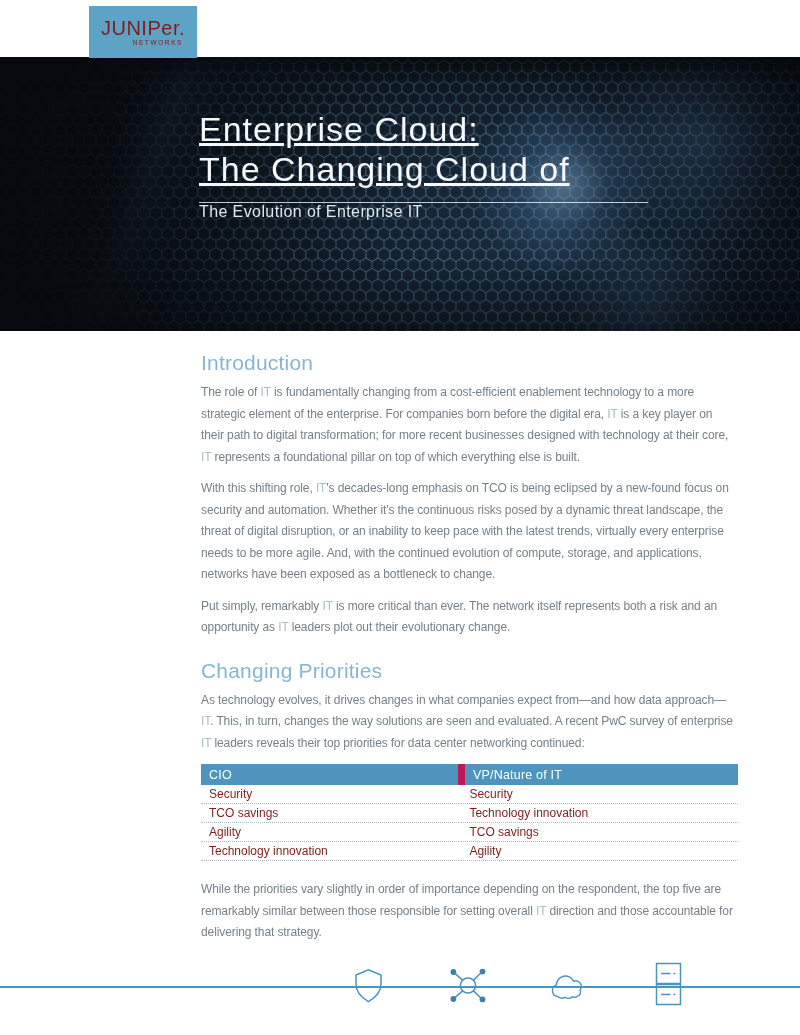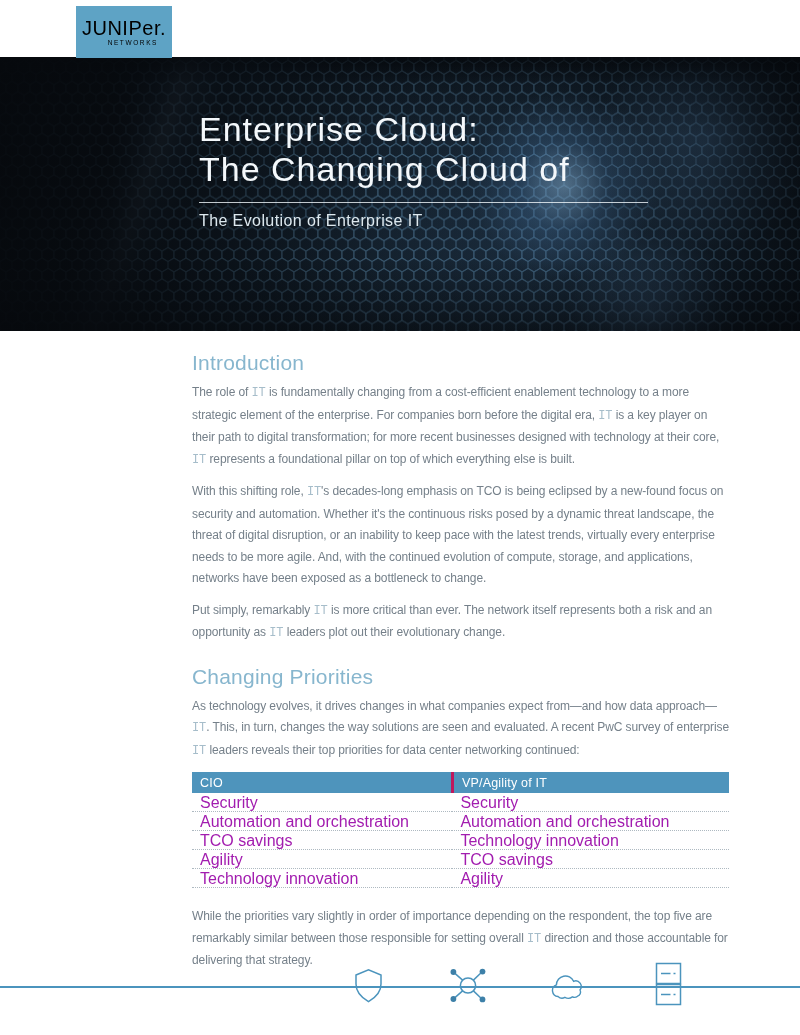--- a/index.html
+++ b/index.html
@@ -5,22 +5,22 @@
   * { margin:0; padding:0; box-sizing:border-box; }
   html,body { background:#e9e9e9; }
   body { font-family:"Liberation Sans", sans-serif; }
   .page {
     position:relative; width:800px; height:1035px; margin:0 auto;
     background:#ffffff; overflow:hidden;
   }
 
   
   .logo {
-    position:absolute; left:76px; top:6px; width:96px; height:52px;
-    background:#5ea3c5; color:#000000; z-index:3;
+    position:absolute; left:89px; top:6px; width:108px; height:52px;
+    background:#5ea3c5; color:#7f1d1d; z-index:3;
     display:flex; flex-direction:column; align-items:center; justify-content:center;
   }
   .logo .brand { font-size:20px; letter-spacing:0.5px; font-weight:400; line-height:20px; }
   .logo .sub { font-size:6.5px; letter-spacing:1.6px; align-self:flex-end; margin:1px 14px 0 0; }
 
   
   .hero {
     position:absolute; left:0; top:57px; width:800px; height:274px;
     background:#070b11; overflow:hidden;
   }
@@ -39,39 +39,39 @@
     filter:blur(5px); transform:skewX(-6deg);
   }
   .hero-shade {
     background:
       linear-gradient(90deg, rgba(6,9,13,0.97) 0%, rgba(6,9,13,0.90) 14%, rgba(8,13,19,0.55) 32%,
         rgba(8,13,19,0.18) 48%, rgba(8,13,19,0.12) 68%, rgba(6,10,15,0.45) 87%, rgba(5,8,12,0.72) 100%),
       linear-gradient(180deg, rgba(4,6,9,0.88) 0%, rgba(4,6,9,0.30) 10%, rgba(0,0,0,0) 28%,
         rgba(0,0,0,0) 74%, rgba(4,6,9,0.55) 100%);
   }
   .hero-content { position:absolute; left:199px; top:52px; width:560px; z-index:2; }
-  .hero-title { color:#f4f8fb; font-size:34px; line-height:40px; font-weight:400; letter-spacing:1px; }
+  .hero-title { color:#f4f8fb; font-size:34px; line-height:40px; font-weight:400; letter-spacing:1px;text-decoration:underline; }
   .hero-rule { width:449px; height:1px; background:rgba(240,246,250,0.8); margin-top:13px; }
-  .hero-subtitle { color:#dde8ee; font-size:16px; letter-spacing:0.4px; margin-top:9px; font-weight:400; }
+  .hero-subtitle { color:#dde8ee; font-size:16px; letter-spacing:0.4px; font-weight:400; }
 
   
-  .content { position:absolute; left:192px; top:331px; width:537px; }
+  .content { position:absolute; left:201px; top:331px; width:537px; }
   h2.section { color:#87b6ce; font-size:21px; line-height:26px; font-weight:400; margin:19px 0 6px; letter-spacing:0.2px; }
   .content p { color:#75808a; font-size:12px; line-height:21.5px; letter-spacing:-0.1px; margin:0 0 10px; }
-  .content p span.hl { color:#a6bdca;font-family:Liberation Mono, monospace; }
+  .content p span.hl { color:#a6bdca; }
 
   
   table.ptable { width:537px; border-collapse:collapse; margin:4px 0 12px; table-layout:fixed; }
   table.ptable th {
     background:#4e94bc; color:#ffffff; font-weight:400; font-size:12.5px; text-align:left;
     padding:4px 8px 3px; letter-spacing:0.2px;
   }
-  table.ptable th:first-child { width:48.5%; border-right:3px solid #be185d; }
+  table.ptable th:first-child { width:48.5%; border-right:7px solid #be185d; }
   table.ptable td {
-    color:#a21caf; font-size:16px; padding:3px 8px 2px; line-height:13px;
+    color:#7f1d1d; font-size:12px; padding:3px 8px 2px; line-height:13px;
     border-bottom:1px dotted #aeb9c1; height:17px;
   }
 
   
   .footer-line { position:absolute; left:0; top:986px; width:800px; height:2px; background:#4b94bd; }
   .f-icon { position:absolute; z-index:2; }
   .f-shield  { left:353px; top:967px; }
   .f-network { left:449px; top:968px; }
   .f-cloud   { left:549px; top:971px; }
   .f-server  { left:655px; top:962px; }
@@ -121,31 +121,27 @@
     <p><span>With this shifting role, </span><span class="hl">IT</span><span>'s decades-long emphasis on TCO is being eclipsed by a new-found focus on security and automation. Whether it's the continuous risks posed by a dynamic threat landscape, the threat of digital disruption, or an inability to keep pace with the latest trends, virtually every enterprise needs to be more agile. And, with the continued evolution of compute, storage, and applications, networks have been exposed as a bottleneck to change.</span></p>
     <p><span>Put simply, remarkably </span><span class="hl">IT</span><span> is more critical than ever. The network itself represents both a risk and an opportunity as </span><span class="hl">IT</span><span> leaders plot out their evolutionary change.</span></p>
 
     <h2 class="section">Changing Priorities</h2>
     <p><span>As technology evolves, it drives changes in what companies expect from—and how data approach—</span><span class="hl">IT</span><span>. This, in turn, changes the way solutions are seen and evaluated. A recent PwC survey of enterprise </span><span class="hl">IT</span><span> leaders reveals their top priorities for data center networking continued:</span></p>
 
     <table class="ptable">
       <thead>
         <tr>
             <th>CIO</th>
-            <th>VP/Agility of IT</th>
+            <th>VP/Nature of IT</th>
           </tr>
       </thead>
       <tbody>
           <tr>
             <td>Security</td>
             <td>Security</td>
-          </tr>
-          <tr>
-            <td>Automation and orchestration</td>
-            <td>Automation and orchestration</td>
           </tr>
           <tr>
             <td>TCO savings</td>
             <td>Technology innovation</td>
           </tr>
           <tr>
             <td>Agility</td>
             <td>TCO savings</td>
           </tr>
           <tr>

